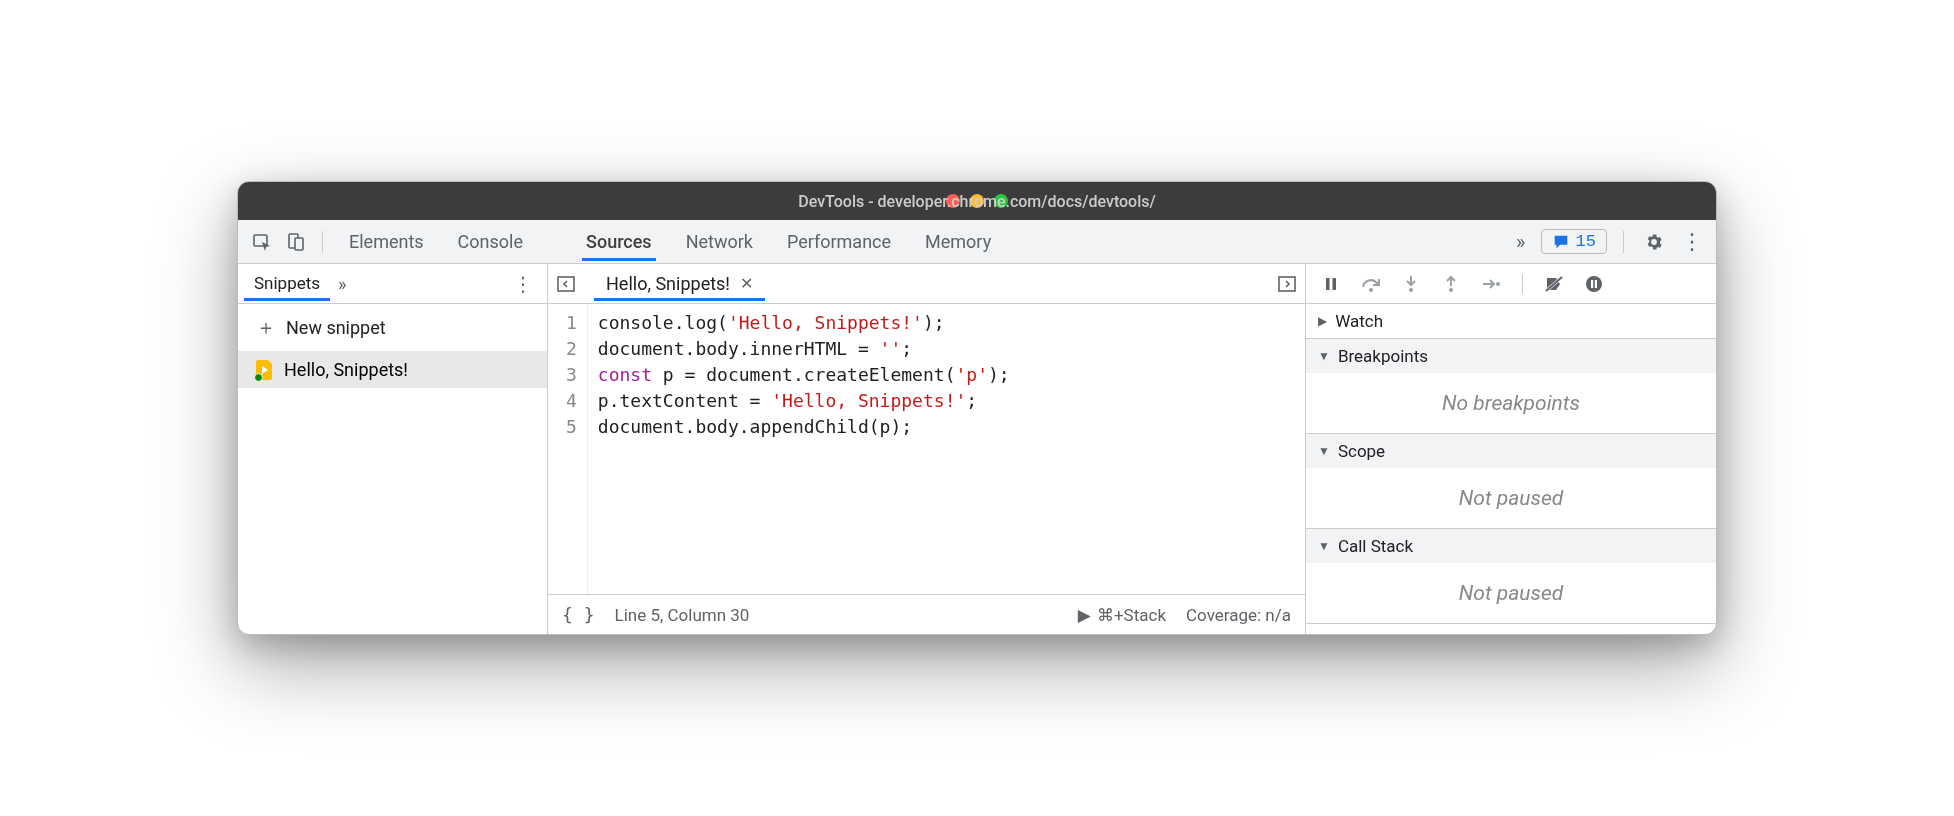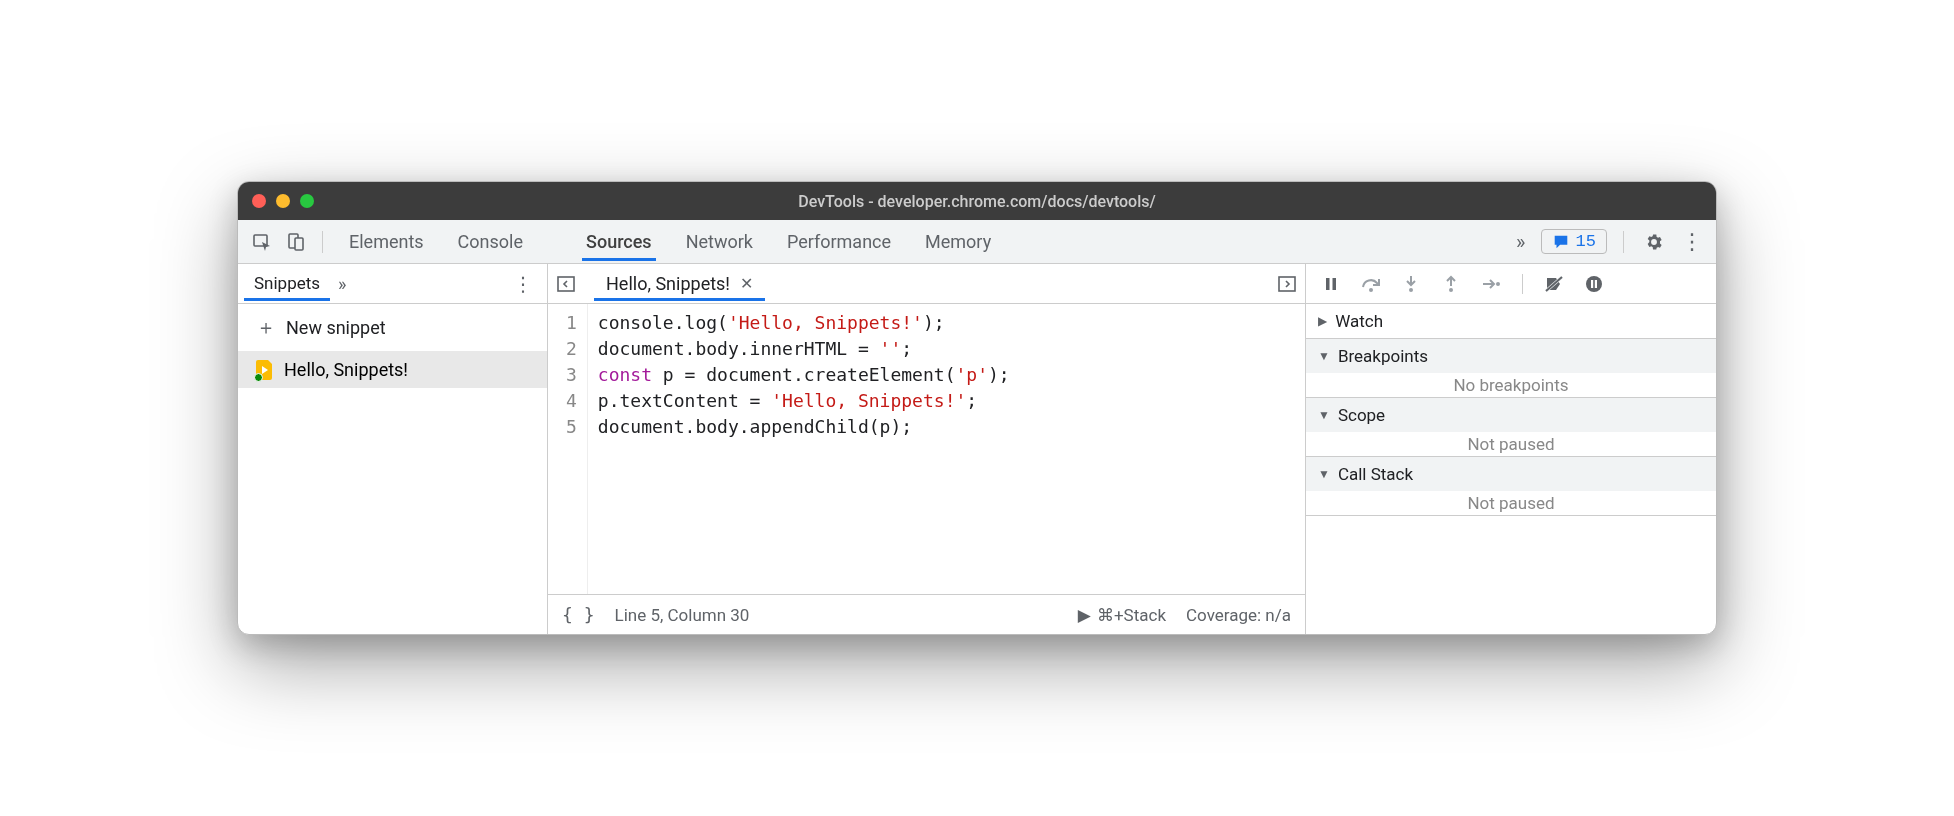--- a/index.html
+++ b/index.html
@@ -20,20 +20,21 @@
     background: #fff;
     border: 1px solid #bbb;
   }
   .titlebar {
     background: #3c3c3c;
     height: 38px;
     display: flex;
     align-items: center;
     padding: 0 14px;
     position: relative;
+    justify-content: center;
   }
   .traffic-lights { display: flex; gap: 10px; }
   .tl { width: 14px; height: 14px; border-radius: 50%; }
   .tl.red { background: #ff5f57; }
   .tl.yellow { background: #febc2e; }
   .tl.green { background: #28c840; }
   .titlebar-title {
     position: absolute; left: 0; right: 0;
     text-align: center; color: #ccc; font-size: 16px; font-weight: 500;
     pointer-events: none;
@@ -125,22 +126,22 @@
   .dbg-sep { width: 1px; height: 20px; background: #ccc; margin: 0 4px; }
   .accordion { border-bottom: 1px solid #ccc; }
   .acc-header {
     display: flex; align-items: center; gap: 8px;
     padding: 7px 12px; font-size: 17px; color: #202124;
     background: #f1f3f4; cursor: pointer;
   }
   .acc-header.light { background: #fff; }
   .acc-header .tri { font-size: 12px; color: #5f6368; }
   .acc-body {
-    padding: 2px 0; text-align: center; color: #888;
-    font-size: 17px; background: #fff;
+    padding: 18px 0; text-align: center; color: #888;
+    font-style: italic; font-size: 21px; background: #fff;
   }
 </style>
 </head>
 <body>
 
 <div class="window">
 
   <div class="titlebar">
     <div class="traffic-lights">
       <div class="tl red"></div>

